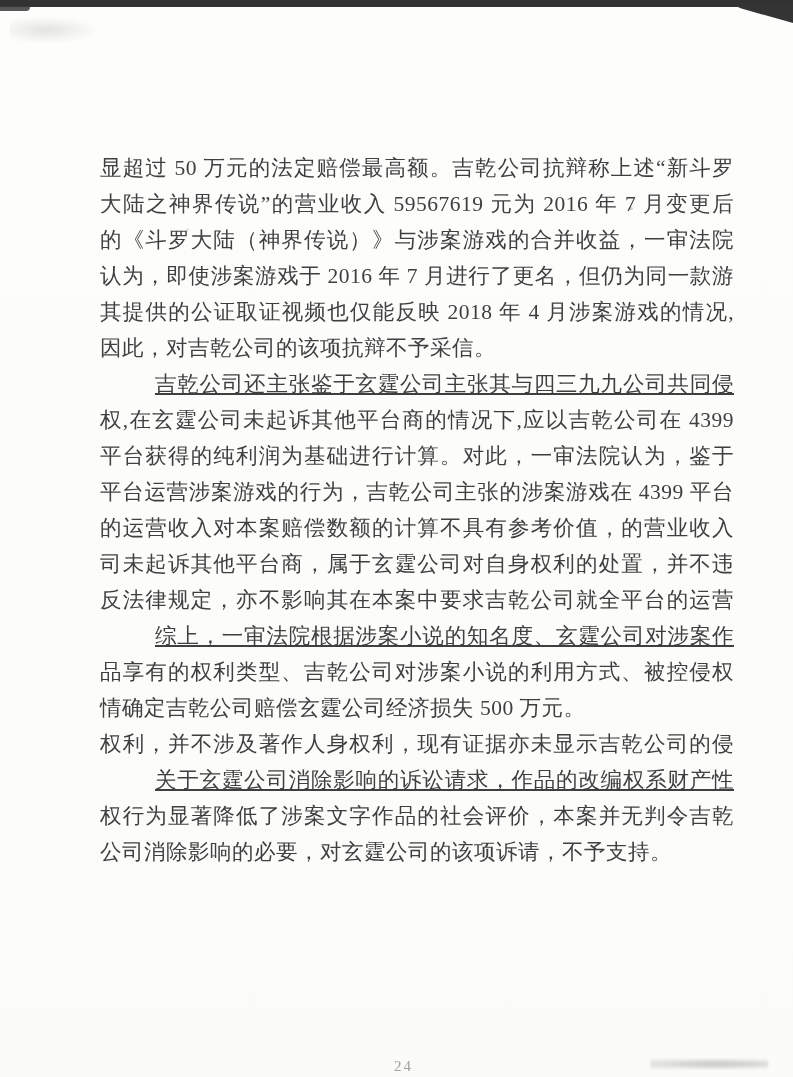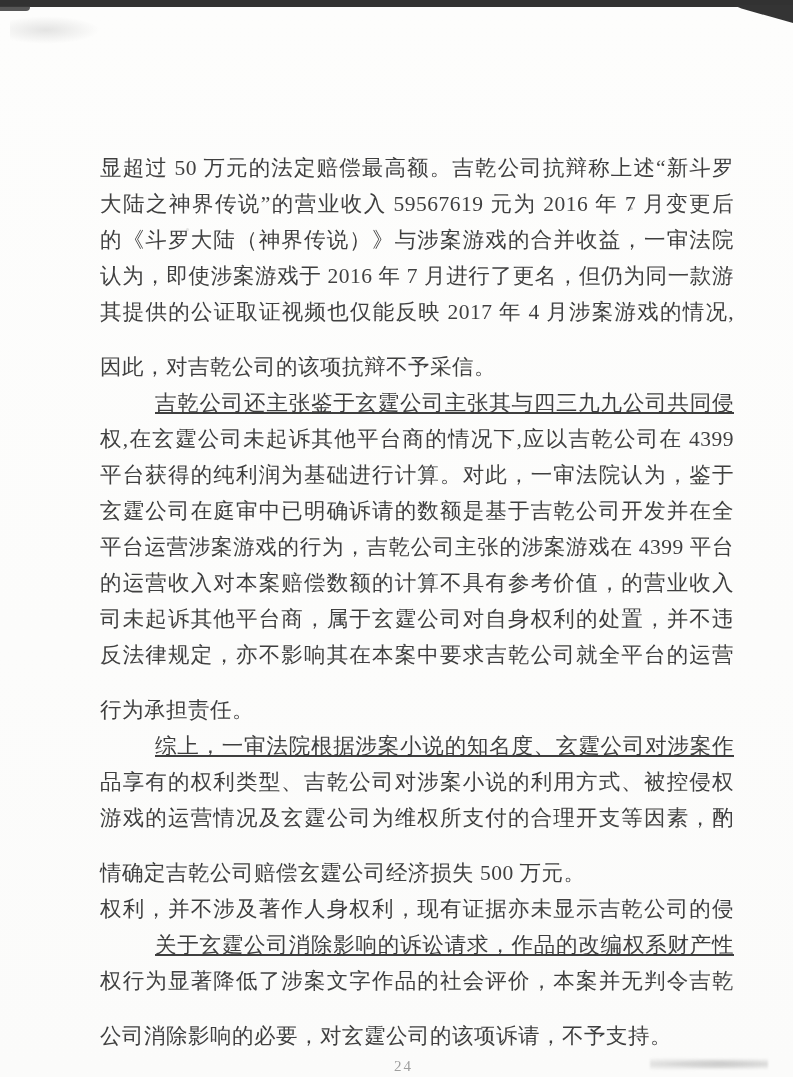--- a/index.html
+++ b/index.html
@@ -63,21 +63,20 @@
   .line {
     font-size: 21.5px;
     line-height: 36px;
     letter-spacing: 0.5px;
     text-align: justify;
     text-align-last: justify;
     text-justify: inter-character;
   }
   .line.last {
     text-align-last: left;
-    margin-top: 19px;
   }
   .line.indent {
     text-indent: 55px;
     text-decoration: underline;
   }
   .page-number {
     position: absolute;
     left: 394px; top: 1058px;
     font-size: 15px;
     color: #8f8f8f;
@@ -94,34 +93,31 @@
   <div class="corner-wedge"></div>
   <div class="smudge-tl"></div>
   <div class="speck s1"></div>
   <div class="speck s2"></div>
 
   <div class="doc">
       <div class="line">显超过 50 万元的法定赔偿最高额。吉乾公司抗辩称上述“新斗罗</div>
       <div class="line">大陆之神界传说”的营业收入 59567619 元为 2016 年 7 月变更后</div>
       <div class="line">的《斗罗大陆（神界传说）》与涉案游戏的合并收益，一审法院</div>
       <div class="line">认为，即使涉案游戏于 2016 年 7 月进行了更名，但仍为同一款游</div>
-      <div class="line">其提供的公证取证视频也仅能反映 2017 年 4 月涉案游戏的情况,</div>
+      <div class="line">其提供的公证取证视频也仅能反映 2018 年 4 月涉案游戏的情况,</div>
       <div class="line last">因此，对吉乾公司的该项抗辩不予采信。</div>
       <div class="line indent">吉乾公司还主张鉴于玄霆公司主张其与四三九九公司共同侵</div>
       <div class="line">权,在玄霆公司未起诉其他平台商的情况下,应以吉乾公司在 4399</div>
       <div class="line">平台获得的纯利润为基础进行计算。对此，一审法院认为，鉴于</div>
-      <div class="line">玄霆公司在庭审中已明确诉请的数额是基于吉乾公司开发并在全</div>
       <div class="line">平台运营涉案游戏的行为，吉乾公司主张的涉案游戏在 4399 平台</div>
       <div class="line">的运营收入对本案赔偿数额的计算不具有参考价值，的营业收入</div>
       <div class="line">司未起诉其他平台商，属于玄霆公司对自身权利的处置，并不违</div>
       <div class="line">反法律规定，亦不影响其在本案中要求吉乾公司就全平台的运营</div>
-      <div class="line last">行为承担责任。</div>
       <div class="line indent">综上，一审法院根据涉案小说的知名度、玄霆公司对涉案作</div>
       <div class="line">品享有的权利类型、吉乾公司对涉案小说的利用方式、被控侵权</div>
-      <div class="line">游戏的运营情况及玄霆公司为维权所支付的合理开支等因素，酌</div>
       <div class="line last">情确定吉乾公司赔偿玄霆公司经济损失 500 万元。</div>
       <div class="line">权利，并不涉及著作人身权利，现有证据亦未显示吉乾公司的侵</div>
       <div class="line indent">关于玄霆公司消除影响的诉讼请求，作品的改编权系财产性</div>
       <div class="line">权行为显著降低了涉案文字作品的社会评价，本案并无判令吉乾</div>
       <div class="line last">公司消除影响的必要，对玄霆公司的该项诉请，不予支持。</div>
     </div>
 
   <div class="page-number">24</div>
   <div class="smudge-br"></div>
 </div>

